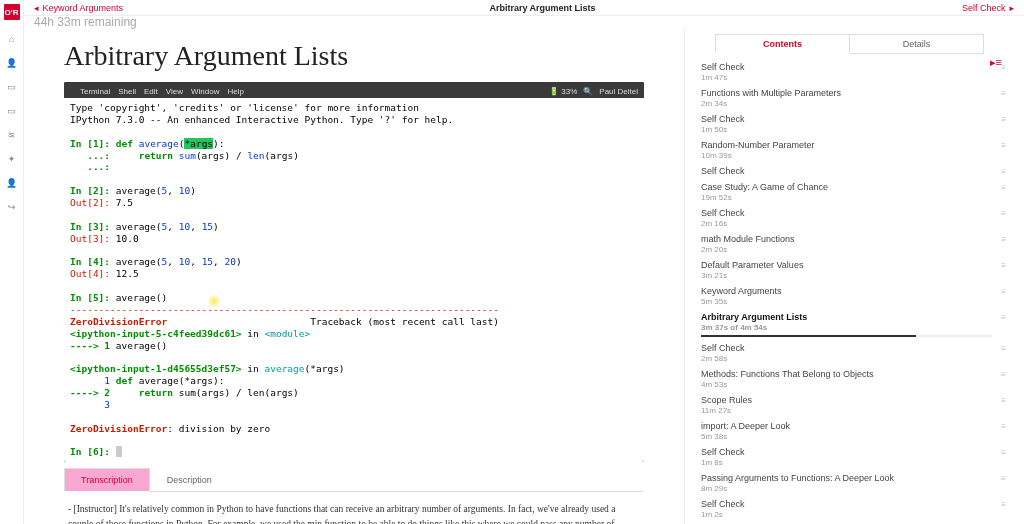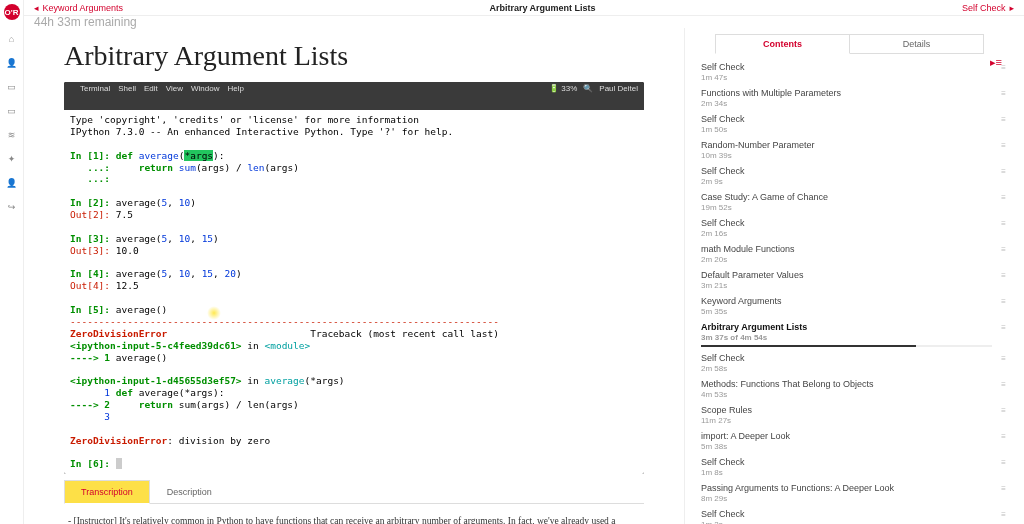--- a/index.html
+++ b/index.html
@@ -1,51 +1,51 @@
 <!DOCTYPE html>
 <html><head>
 <meta charset="utf-8">
 <style>
 * { margin: 0; padding: 0; box-sizing: border-box; }
 body { font-family: -apple-system, BlinkMacSystemFont, "Segoe UI", Helvetica, Arial, sans-serif; font-size: 12px; color: #222; background: #fff; overflow: hidden; }
 .app { display: flex; height: 524px; width: 1024px; }
 .rail { width: 24px; background: #fff; border-right: 1px solid #eee; display: flex; flex-direction: column; align-items: center; padding-top: 4px; gap: 14px; }
-.rail-logo { width: 16px; height: 16px; background: #d3002d; border-radius: 8px; color: #fff; font-size: 8px; font-weight: bold; display: flex; align-items: center; justify-content: center; }
+.rail-logo { width: 16px; height: 16px; background: #d3002d; border-radius: 1px; color: #fff; font-size: 8px; font-weight: bold; display: flex; align-items: center; justify-content: center; }
 .rail-icon { width: 10px; height: 10px; color: #888; font-size: 9px; display: flex; align-items: center; justify-content: center; }
 .main { flex: 1; display: flex; flex-direction: column; min-width: 0; }
 .topbar { height: 16px; border-bottom: 1px solid #eee; display: flex; align-items: center; padding: 0 10px; font-size: 9px; color: #d3002d; }
 .top-left { display: flex; align-items: center; gap: 4px; }
 .top-center { flex: 1; text-align: center; color: #222; font-weight: 600; }
 .top-right { display: flex; align-items: center; gap: 4px; }
 .timebar { height: 12px; padding: 0 10px; font-size: 12px; color: #aaa; display: flex; align-items: center; }
 .body { flex: 1; display: flex; min-height: 0; }
 .content { flex: 1; overflow-y: auto; padding: 12px 40px 0 40px; min-width: 0; }
 h1 { font-family: Georgia, serif; font-size: 28px; font-weight: 400; margin-bottom: 10px; }
 .video { background: #000; border-radius: 2px; overflow: hidden; }
-.menubar { background: #3a3a3a; color: #ddd; font-size: 8px; padding: 2px 6px; display: flex; align-items: flex-start; gap: 10px; height: 28px; }
+.menubar { background: #3a3a3a; color: #ddd; font-size: 8px; padding: 2px 6px; display: flex; align-items: flex-end; gap: 10px; height: 16px; }
 .menubar .apple { color: #fff; }
 .menubar-right { margin-left: auto; display: flex; gap: 6px; }
 .termtitle { background: #e8e8e8; color: #333; font-size: 8px; text-align: center; height: 11px; display: flex; align-items: center; position: relative; }
 .tl-dots { position: absolute; left: 4px; display: flex; gap: 3px; }
 .dot { width: 6px; height: 6px; border-radius: 50%; }
 .dot.r { background: #ff5f56; } .dot.y { background: #ffbd2e; } .dot.g { background: #27c93f; }
 .tl-text { margin: 0 auto; }
 .term { background: #fff; font-family: Menlo, Consolas, monospace; font-size: 9.5px; line-height: 1.25; padding: 4px 6px; color: #000; white-space: pre; overflow: hidden; }
 .g { color: #008f00; font-weight: bold; }
 .b { color: #0037da; }
 .r { color: #c91b00; }
 .cy { color: #00a0a0; }
 .rb { color: #c91b00; font-weight: bold; }
 .reddash { color: #c91b00; }
 .hl { position: relative; }
 .hl::after { content: ""; position: absolute; left: 137px; top: 2px; width: 14px; height: 14px; border-radius: 50%; background: radial-gradient(circle, rgba(255,230,60,0.9) 0%, rgba(255,230,60,0.0) 70%); }
 .argmark { background: #22c55e; }
 .tabs { display: flex; border-bottom: 1px solid #ddd; margin-top: 6px; }
 .tab { padding: 6px 16px; font-size: 9px; color: #666; border: 1px solid transparent; border-bottom: none; }
-.tab.active { color: #d3002d; border-color: #ddd; border-bottom: 1px solid #fff; margin-bottom: -1px; background: #fde047; }
+.tab.active { color: #d3002d; border-color: #ddd; border-bottom: 1px solid #fff; margin-bottom: -1px; background: #f9a8d4; }
 .transcript { font-size: 9.5px; color: #333; line-height: 1.5; padding: 10px 4px; font-family: Georgia, serif; }
 .side { width: 330px; border-left: 1px solid #eee; display: flex; flex-direction: column; min-width: 0; padding-top: 6px; }
 .side-tabs { display: flex; margin: 0 30px 4px 30px; }
 .side-tab { flex: 1; text-align: center; font-size: 9px; padding: 4px 0; border: 1px solid #ddd; color: #666; }
 .side-tab.active { color: #d3002d; border-bottom: 1px solid #fff; font-weight: 600; }
 .side-tab + .side-tab { border-left: none; }
 .collapse-icon { color: #d3002d; font-size: 11px; padding: 0 6px; cursor: pointer; position: absolute; right: 6px; top: 22px; }
 .side-wrap { position: relative; flex: 1; overflow-y: auto; }
 .toc { padding: 0 6px 0 14px; }
 .toc-item { padding: 4px 2px 2px 2px; border-bottom: 0; display: flex; align-items: flex-start; font-size: 9px; color: #444; }
@@ -144,21 +144,20 @@
               <div class="toc-item">
                 <div class="toc-main">
                   <span class="toc-title">Random-Number Parameter</span>
                   <span class="toc-dur">10m 39s</span>
                 </div>
                 <div class="toc-icon">≡</div>
               </div>
               <div class="toc-item">
                 <div class="toc-main">
                   <span class="toc-title">Self Check</span>
-                  <span class="toc-dur">2m 9s</span>
                 </div>
                 <div class="toc-icon">≡</div>
               </div>
               <div class="toc-item">
                 <div class="toc-main">
                   <span class="toc-title">Case Study: A Game of Chance</span>
                   <span class="toc-dur">19m 52s</span>
                 </div>
                 <div class="toc-icon">≡</div>
               </div>

